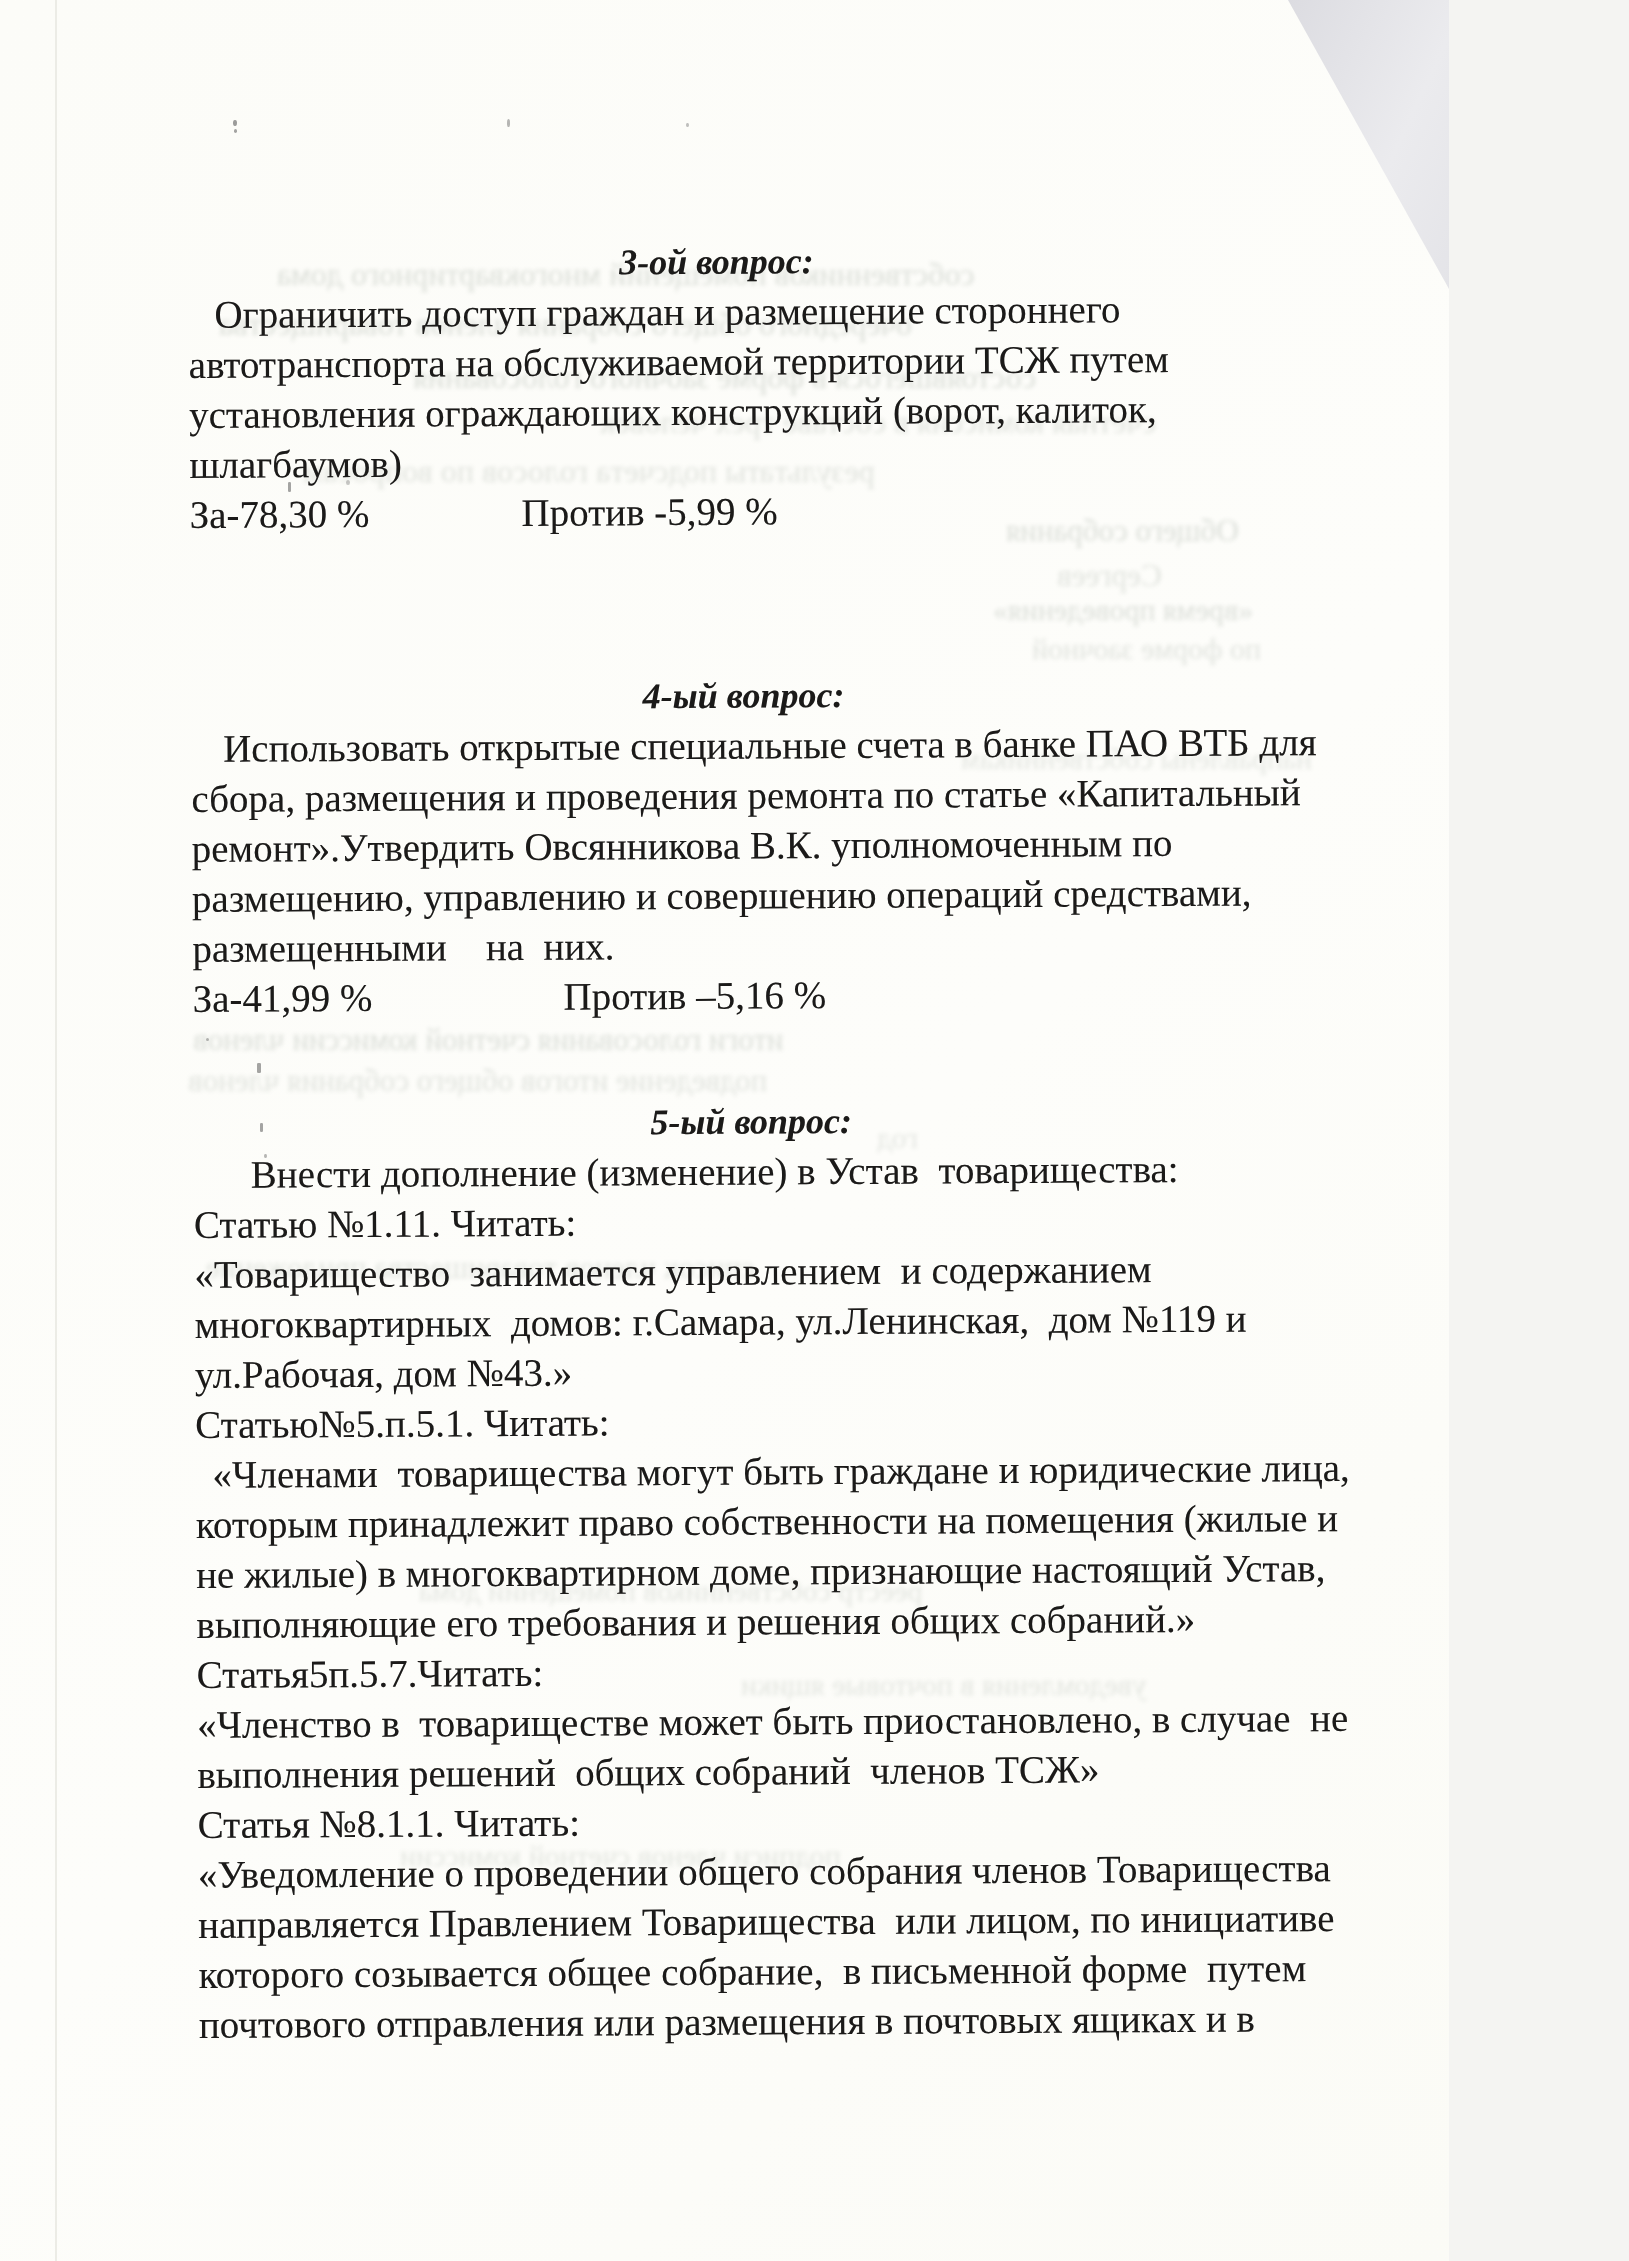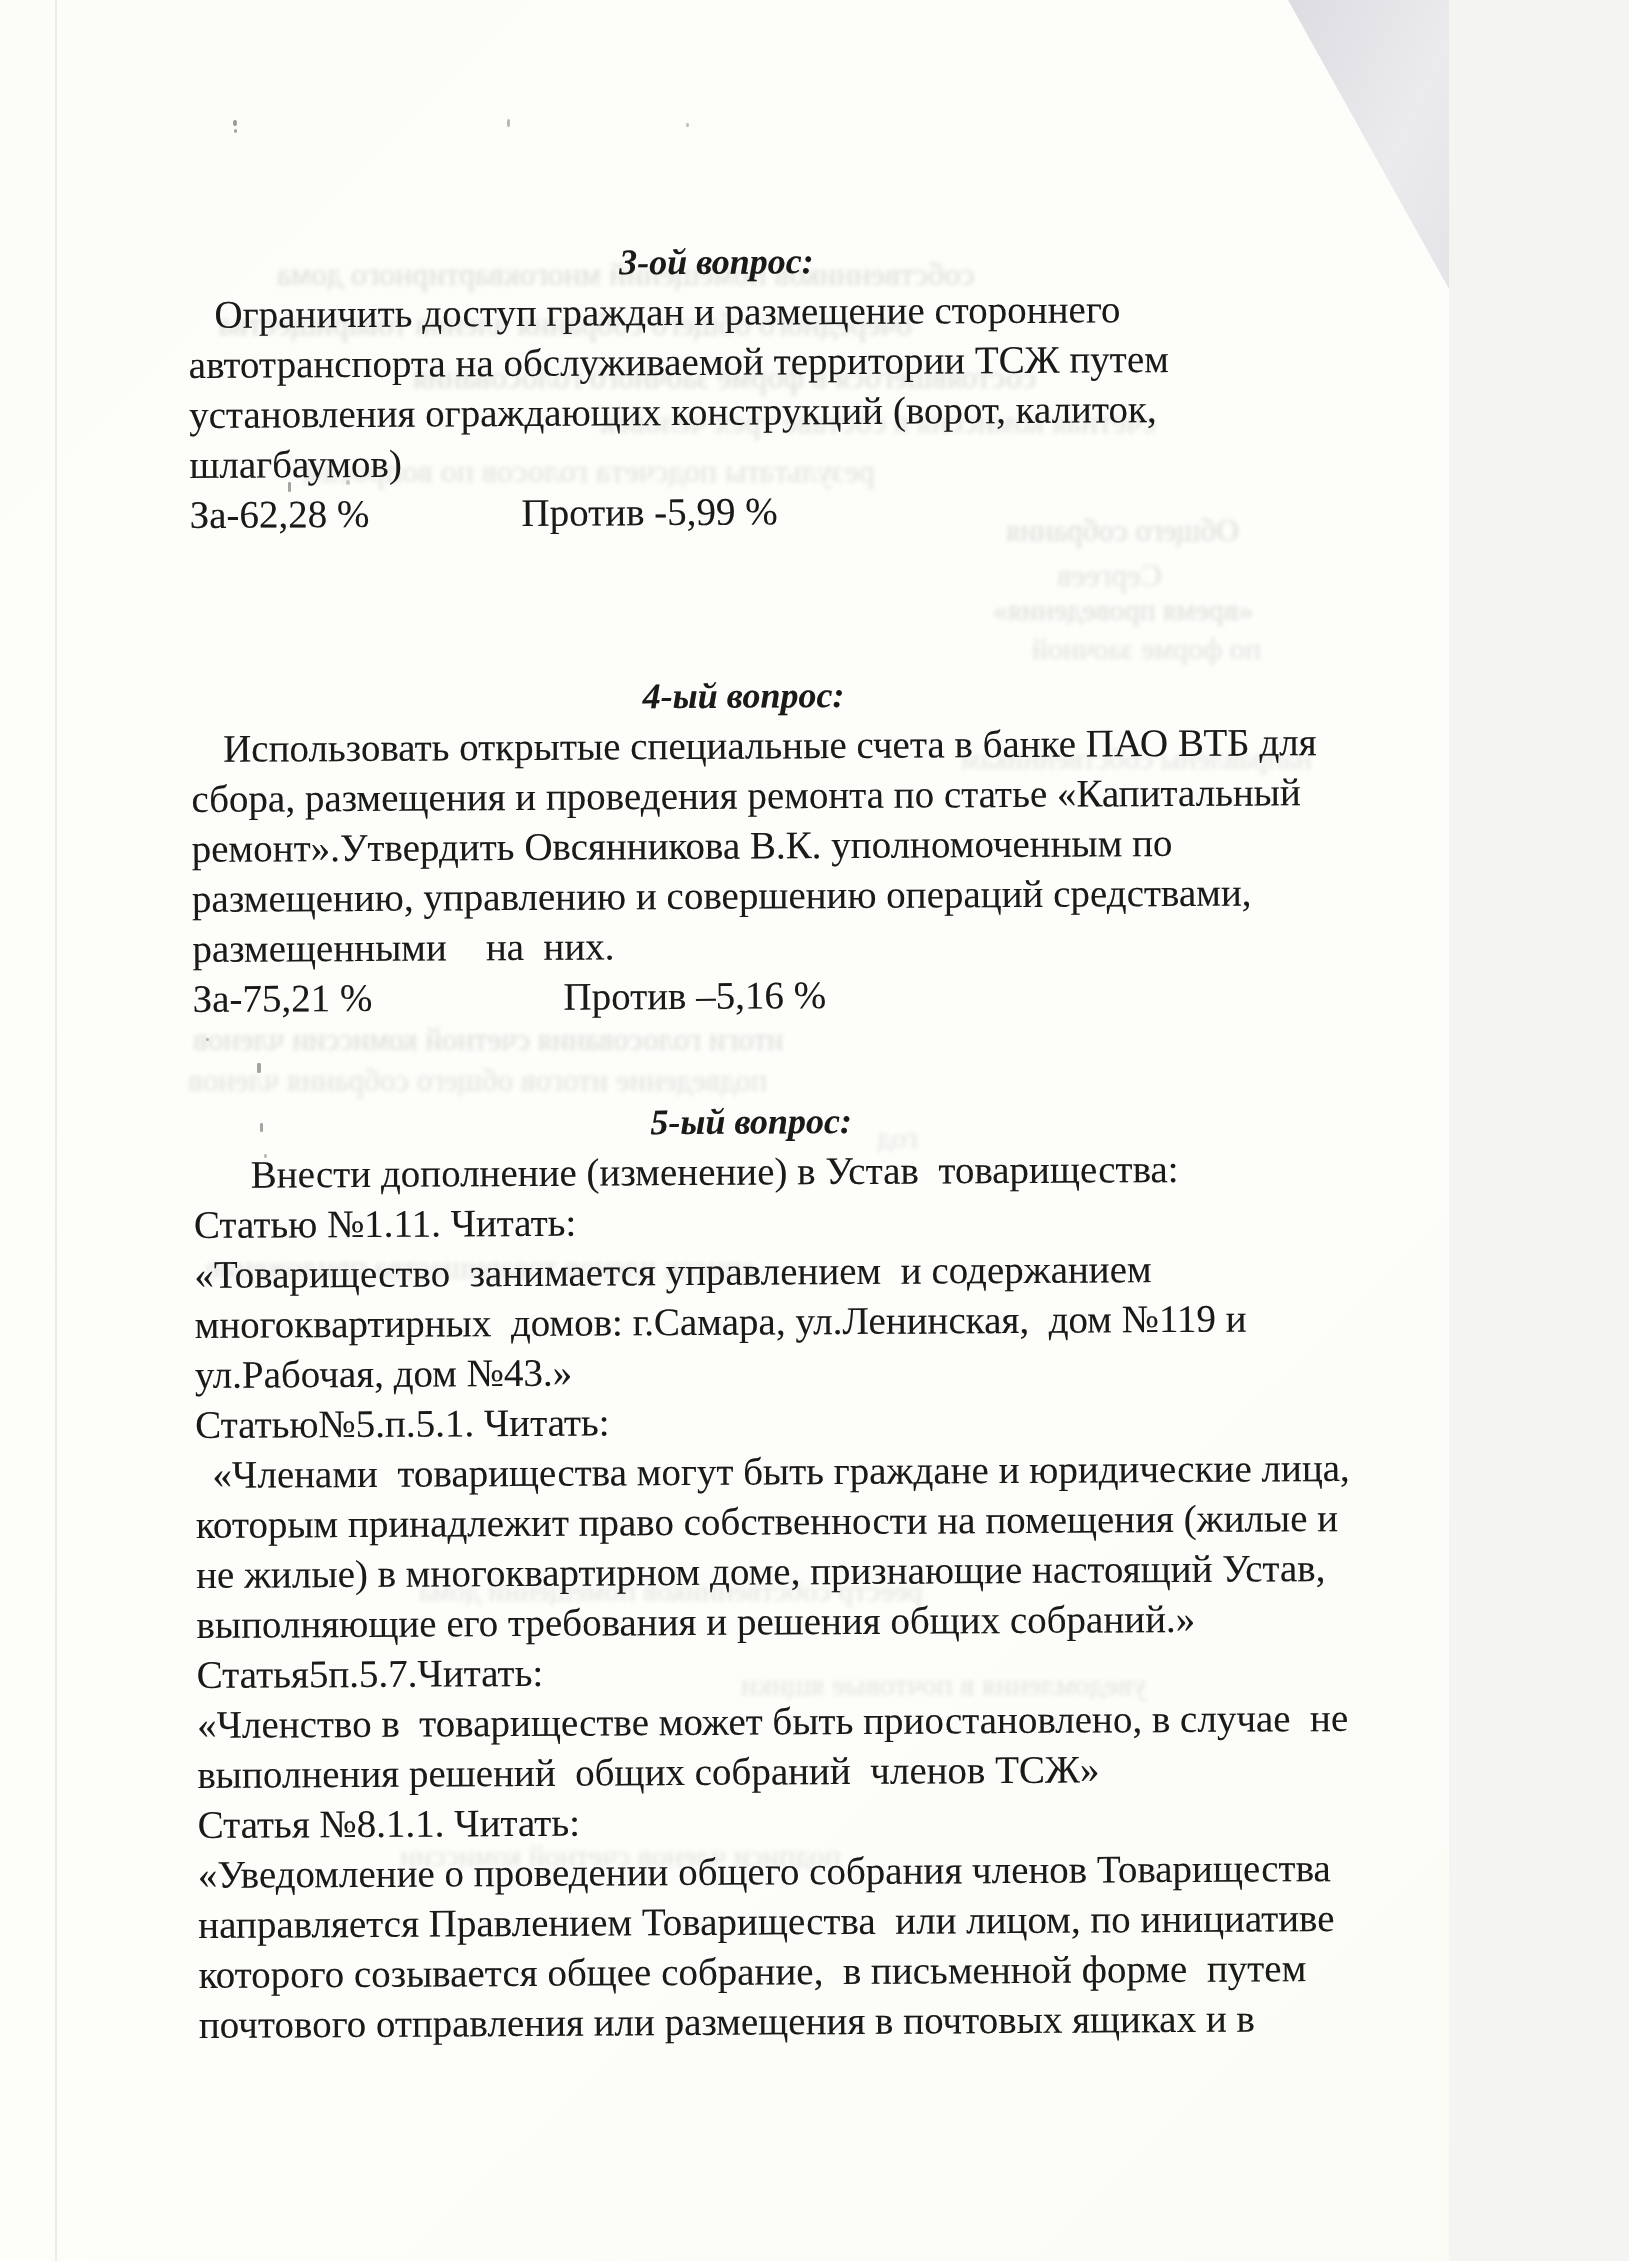--- a/index.html
+++ b/index.html
@@ -122,31 +122,31 @@
   <div class="bt bt16">уведомления в почтовые ящики</div>
   <div class="bt bt17">подписи членов счетной комиссии</div>
 
   <div class="scan-layer">
 
     <div class="heading hq3">3-ой вопрос:</div>
     <div class="line ind40">Ограничить доступ граждан и размещение стороннего</div>
     <div class="line">автотранспорта на обслуживаемой территории ТСЖ путем</div>
     <div class="line">установления ограждающих конструкций (ворот, калиток,</div>
     <div class="line">шлагбаумов)</div>
-    <div class="line votes"><span class="bold">За</span><span>-62,28 %</span><span class="against gap-q3">Против -5,99 %</span></div>
+    <div class="line votes"><span class="bold">За</span><span>-78,30 %</span><span class="against gap-q3">Против -5,99 %</span></div>
 
     <div class="spacer1"></div>
 
     <div class="heading hq4">4-ый вопрос:</div>
     <div class="line ind50">Использовать открытые специальные счета в банке ПАО ВТБ для</div>
     <div class="line">сбора, размещения и проведения ремонта по статье «Капитальный</div>
     <div class="line">ремонт».Утвердить Овсянникова В.К. уполномоченным по</div>
     <div class="line">размещению, управлению и совершению операций средствами,</div>
     <div class="line">размещенными    на  них.</div>
-    <div class="line votes"><span class="bold">За</span><span>-75,21 %</span><span class="against gap-q4">Против –5,16 %</span></div>
+    <div class="line votes"><span class="bold">За</span><span>-41,99 %</span><span class="against gap-q4">Против –5,16 %</span></div>
 
     <div class="spacer2"></div>
 
     <div class="heading hq5">5-ый вопрос:</div>
     <div class="line ind88">Внести дополнение (изменение) в Устав  товарищества:</div>
     <div class="line">Статью №1.11. Читать:</div>
     <div class="line">«Товарищество  занимается управлением  и содержанием</div>
     <div class="line">многоквартирных  домов: г.Самара, ул.Ленинская,  дом №119 и</div>
     <div class="line">ул.Рабочая, дом №43.»</div>
     <div class="line">Статью№5.п.5.1. Читать:</div>

